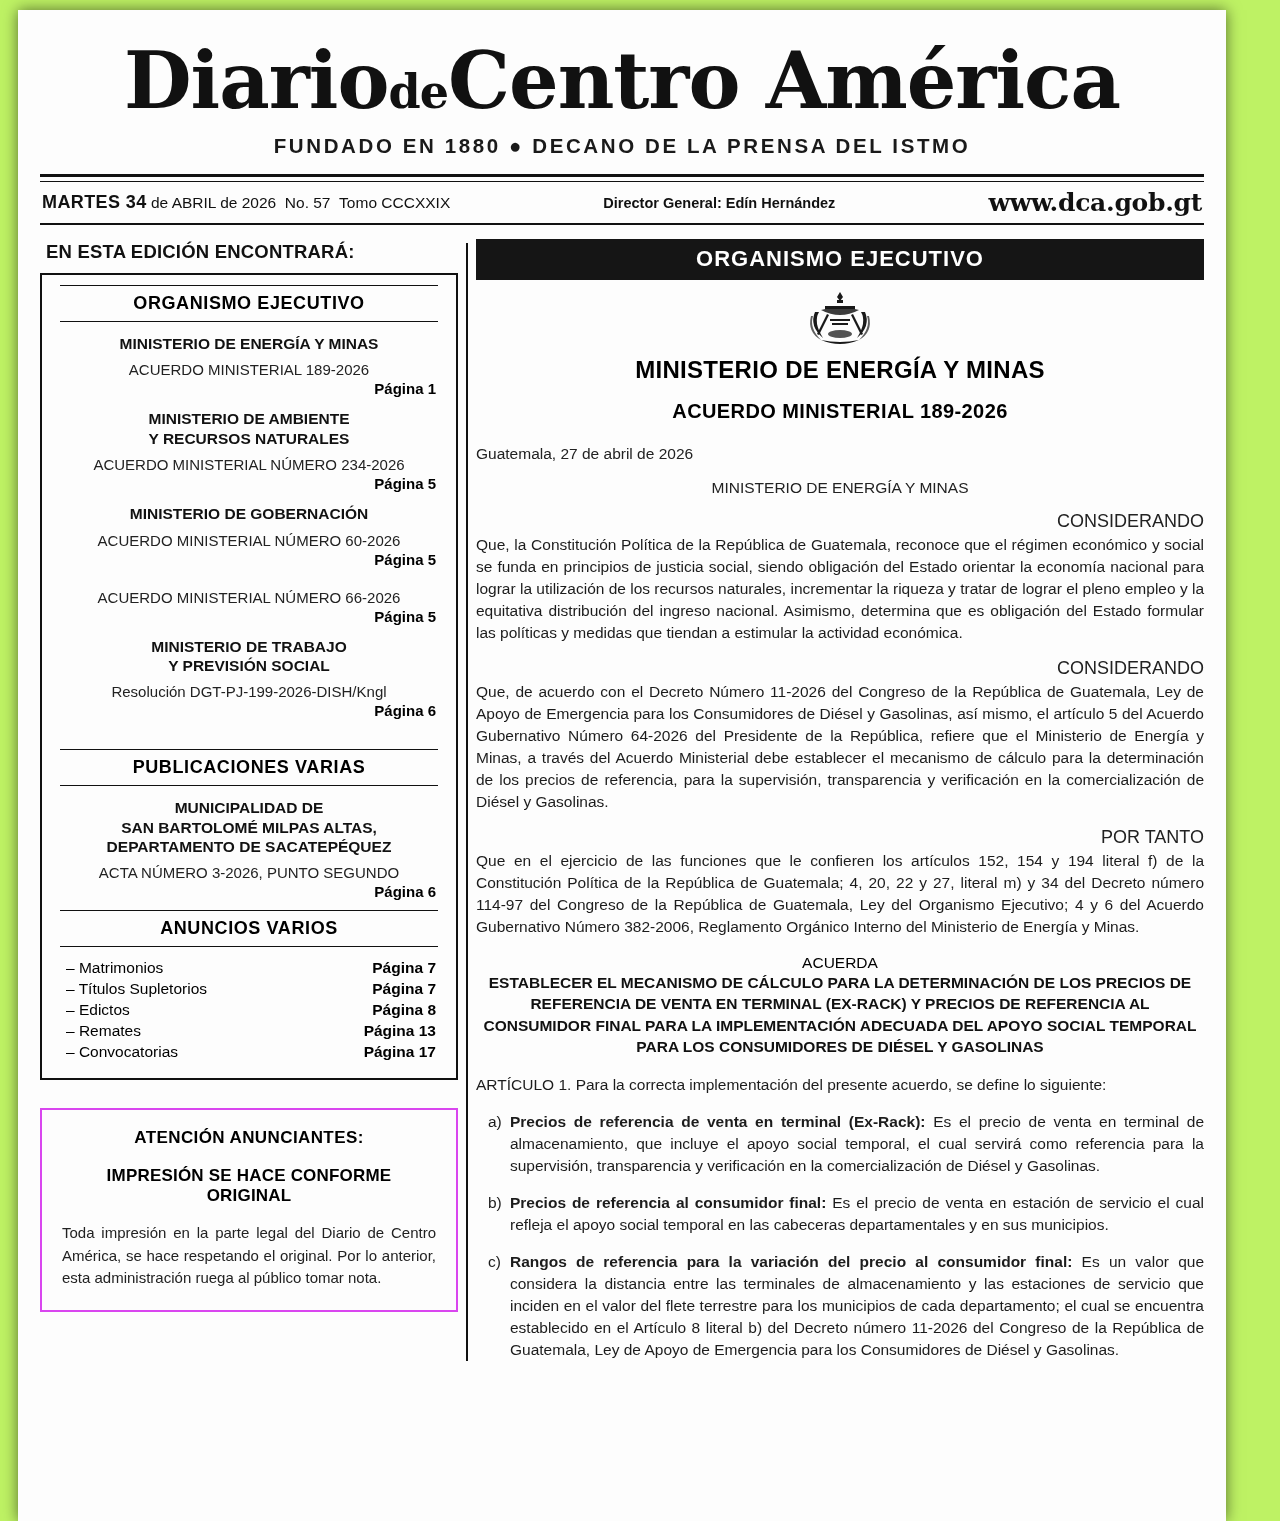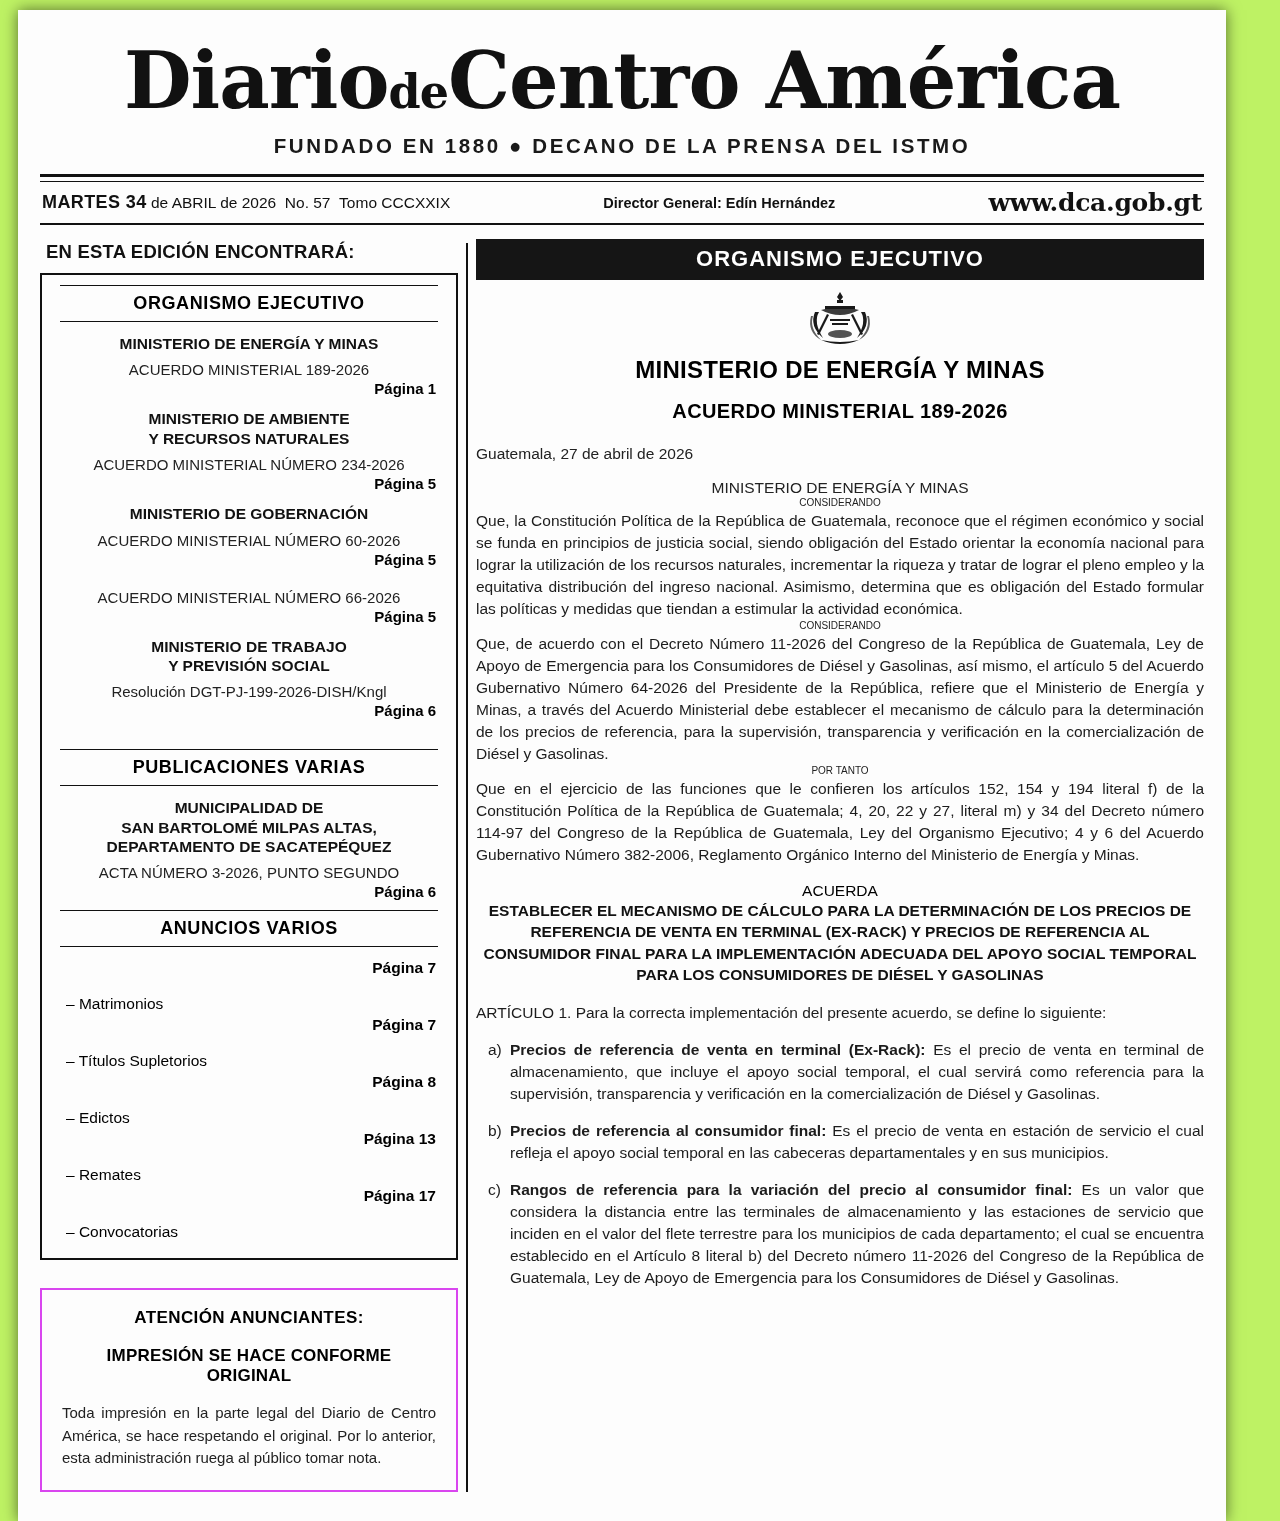--- a/index.html
+++ b/index.html
@@ -138,21 +138,21 @@
   }
   .anuncios-list {
     margin: 10px 4px 2px 6px;
     font-size: 15.5px;
   }
   .anuncio-row {
     display: flex;
     justify-content: space-between;
     padding: 1.5px 4px 1.5px 6px;
   }
-  .anuncio-row .lbl { white-space: nowrap; margin-top: 36px; }
+  .anuncio-row .lbl { white-space: nowrap; }
   .anuncio-row .pg { font-weight: bold; white-space: nowrap; }
   .notice-box {
     margin-top: 28px;
     border: 2px solid #d946ef;
     padding: 18px 20px 20px 20px;
   }
   .notice-title {
     text-align: center;
     font-weight: bold;
     font-size: 17px;
@@ -202,22 +202,23 @@
     margin-top: 22px;
     color: #222;
   }
   .center-line {
     text-align: center;
     font-size: 15.5px;
     margin-top: 16px;
     color: #222;
   }
   .considerando {
-    text-align: center;
-    font-size: 10px;
+    text-align: right;
+    font-size: 18px;
+    margin-top: 14px;
     color: #222;
   }
   .para {
     font-size: 15.5px;
     line-height: 1.42;
     text-align: justify;
     color: #1c1c1c;
     margin-top: 2px;
   }
   .acuerda-head {

